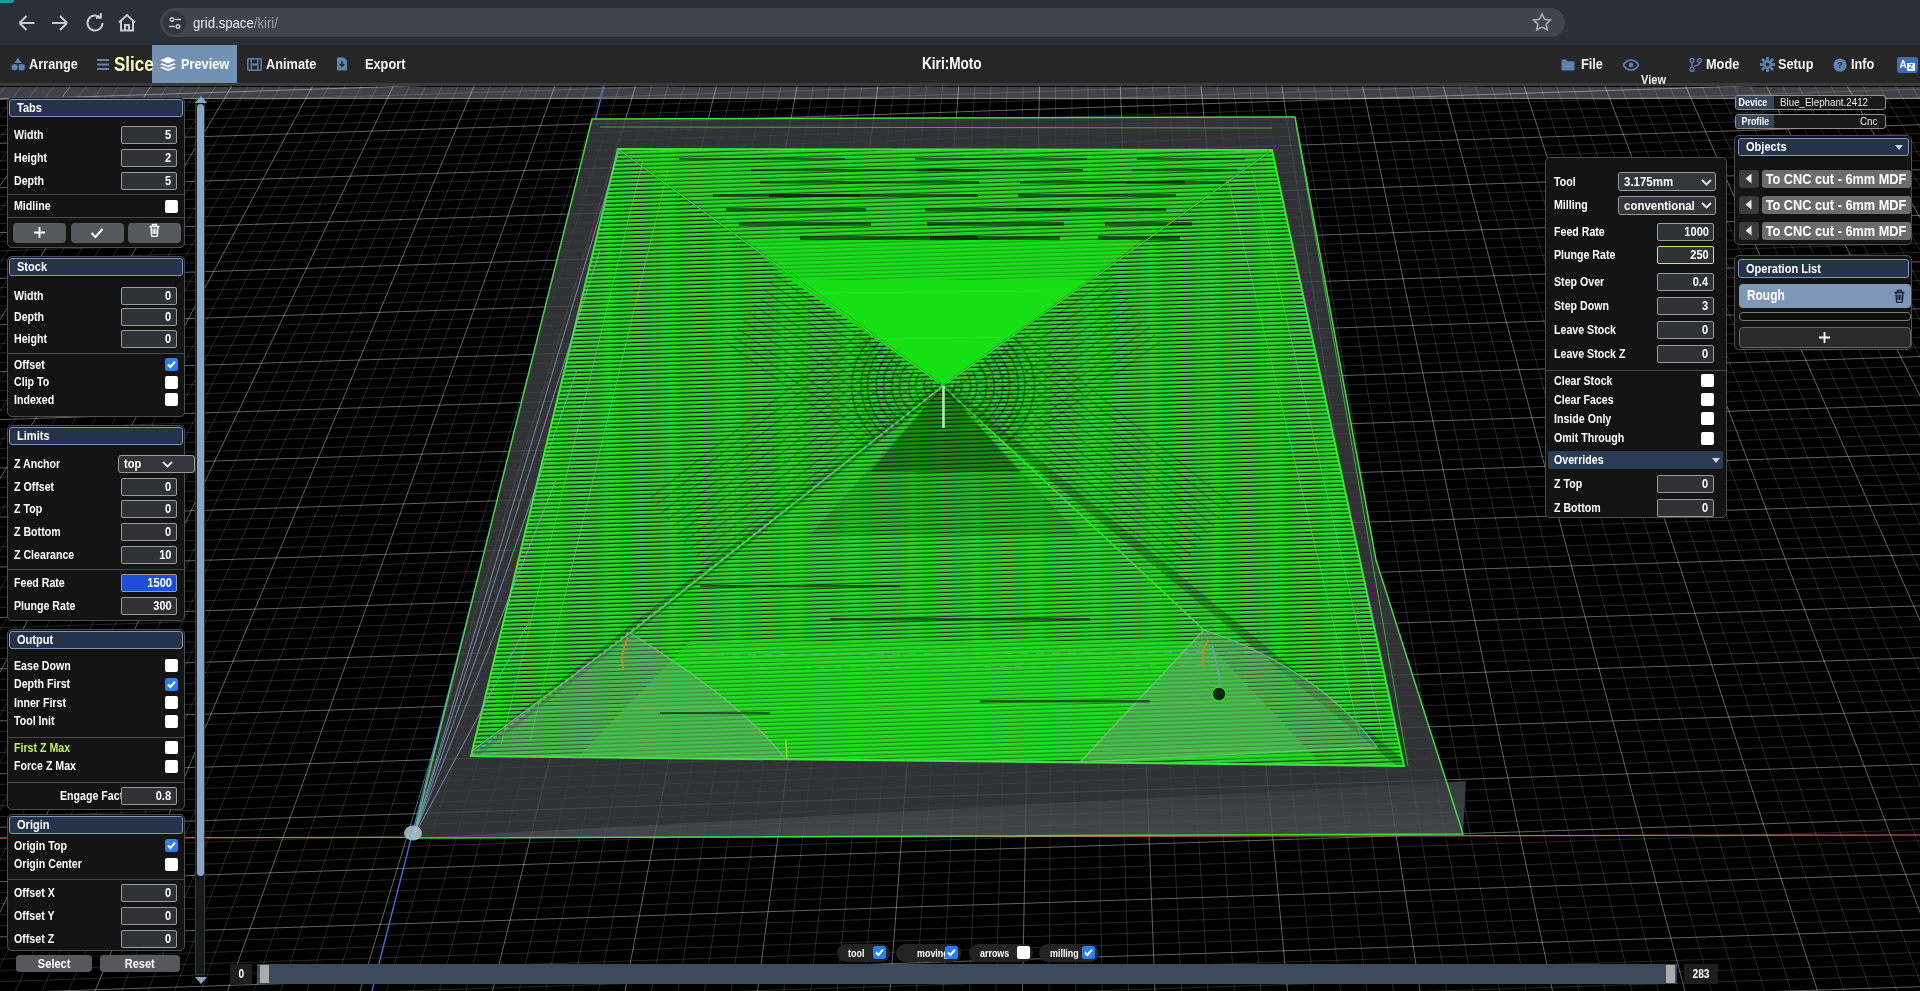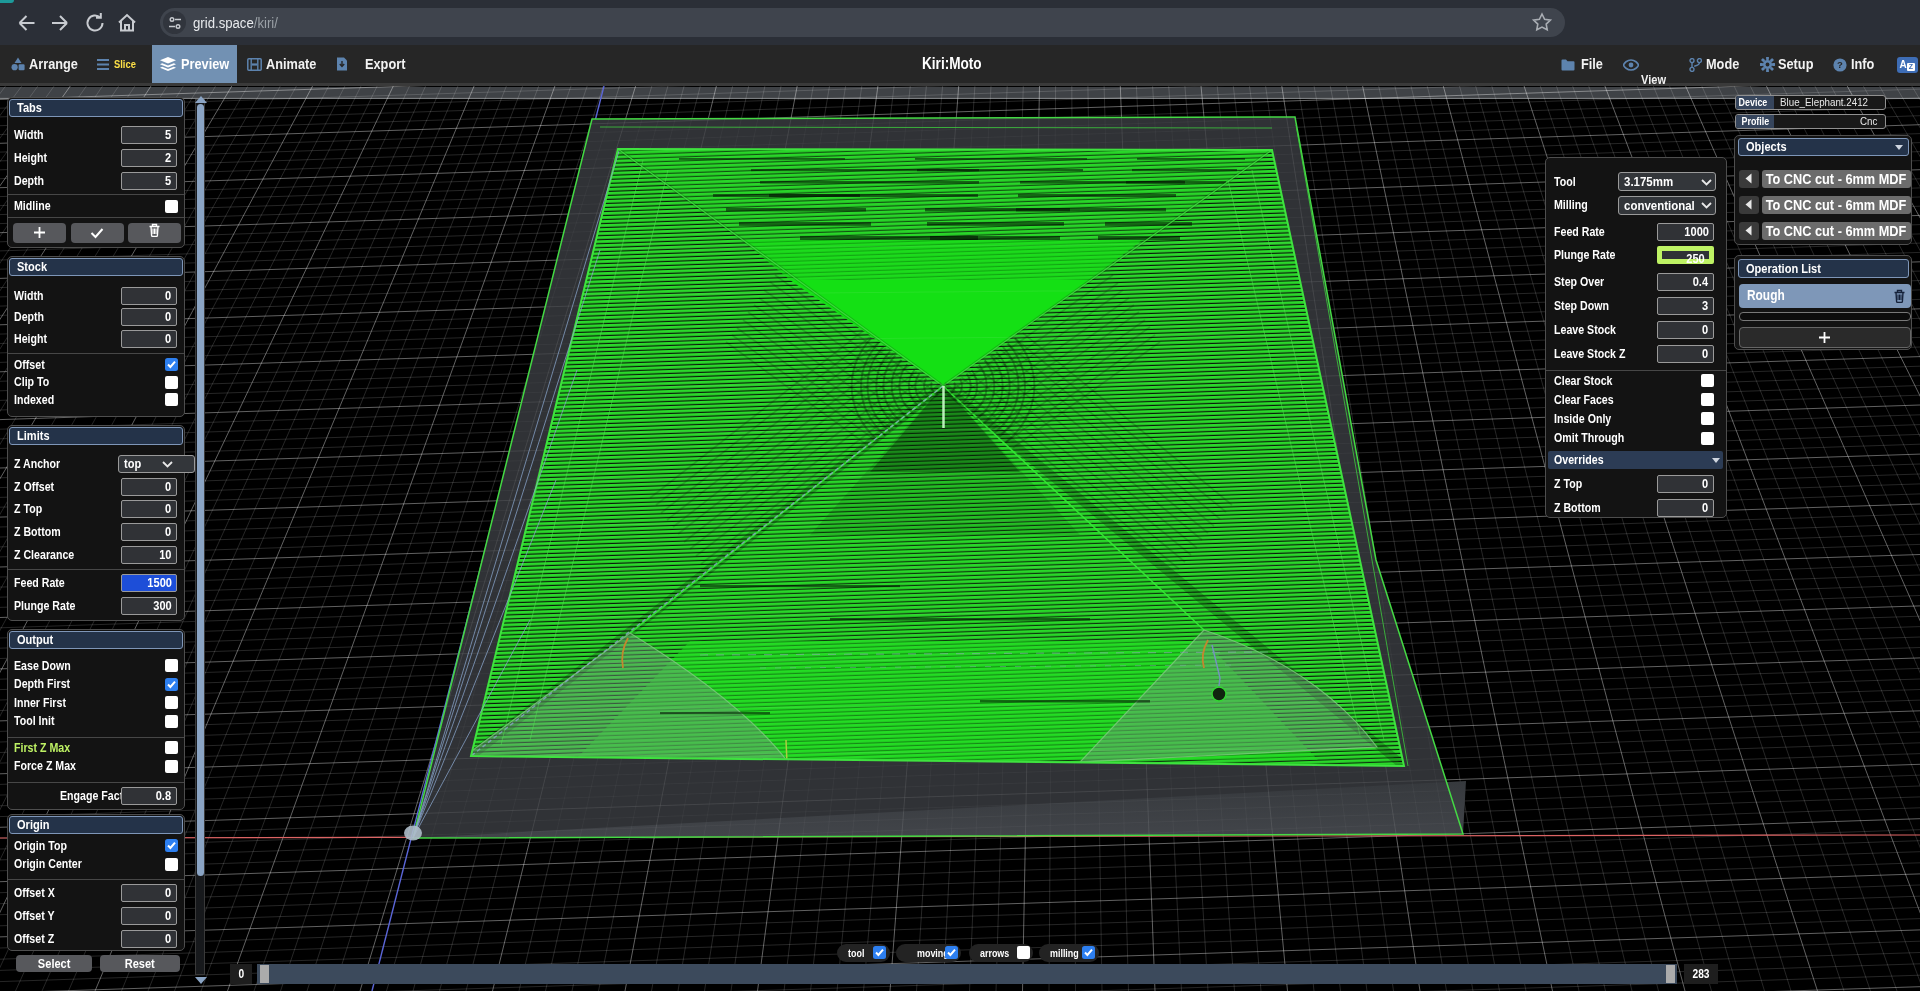--- a/index.html
+++ b/index.html
@@ -291,21 +291,21 @@
     <path d="M1,1 L5.5,5.5 L10,1" stroke="#e8e8e8" stroke-width="1.8" fill="none"></path>
   </svg>
 <div style="position:absolute;left:1554px;top:197px;height:16px;line-height:16px;font-size:12.5px;font-weight:bold;color:#fff;white-space:nowrap;"><span class="c">Milling</span></div>
 <div style="position:absolute;left:1617.5px;top:195.5px;width:98px;height:19px;box-sizing:border-box;background:#33363a;border:1px solid #9a9a9a;border-radius:3px;color:#fff;font-size:13.5px;font-weight:bold;line-height:17px;padding-left:5px;"><span class="c">conventional</span></div>
 <svg width="11" height="7" viewBox="0 0 11 7" style="position:absolute;left:1700.5px;top:202.0px;">
     <path d="M1,1 L5.5,5.5 L10,1" stroke="#e8e8e8" stroke-width="1.8" fill="none"></path>
   </svg>
 <div style="position:absolute;left:1554px;top:223.5px;height:16px;line-height:16px;font-size:12.5px;font-weight:bold;color:#fff;white-space:nowrap;"><span class="c">Feed Rate</span></div>
 <div style="position:absolute;left:1656.5px;top:222.5px;width:57px;height:18px;box-sizing:border-box;background:#303236;border:1px solid #9a9a9a;border-radius:2px;color:#fff;font-size:13px;font-weight:bold;text-align:right;line-height:16px;padding-right:4px;"><span class="cr">1000</span></div>
 <div style="position:absolute;left:1554px;top:247px;height:16px;line-height:16px;font-size:12.5px;font-weight:bold;color:#fff;white-space:nowrap;"><span class="c">Plunge Rate</span></div>
-<div style="position:absolute;left:1656.5px;top:246px;width:57px;height:18px;box-sizing:border-box;background:#303236;border:5px solid #bef264;border-radius:2px;color:#fff;font-size:13px;font-weight:bold;text-align:right;line-height:16px;padding-right:4px;"><span class="cr">250</span></div>
+<div style="position:absolute;left:1656.5px;top:246px;width:57px;height:18px;box-sizing:border-box;background:#303236;border:1px solid #bef264;border-radius:2px;color:#fff;font-size:13px;font-weight:bold;text-align:right;line-height:16px;padding-right:4px;"><span class="cr">250</span></div>
 <div style="position:absolute;left:1554px;top:274px;height:16px;line-height:16px;font-size:12.5px;font-weight:bold;color:#fff;white-space:nowrap;"><span class="c">Step Over</span></div>
 <div style="position:absolute;left:1656.5px;top:273px;width:57px;height:18px;box-sizing:border-box;background:#303236;border:1px solid #9a9a9a;border-radius:2px;color:#fff;font-size:13px;font-weight:bold;text-align:right;line-height:16px;padding-right:4px;"><span class="cr">0.4</span></div>
 <div style="position:absolute;left:1554px;top:298px;height:16px;line-height:16px;font-size:12.5px;font-weight:bold;color:#fff;white-space:nowrap;"><span class="c">Step Down</span></div>
 <div style="position:absolute;left:1656.5px;top:297px;width:57px;height:18px;box-sizing:border-box;background:#303236;border:1px solid #9a9a9a;border-radius:2px;color:#fff;font-size:13px;font-weight:bold;text-align:right;line-height:16px;padding-right:4px;"><span class="cr">3</span></div>
 <div style="position:absolute;left:1554px;top:322px;height:16px;line-height:16px;font-size:12.5px;font-weight:bold;color:#fff;white-space:nowrap;"><span class="c">Leave Stock</span></div>
 <div style="position:absolute;left:1656.5px;top:321px;width:57px;height:18px;box-sizing:border-box;background:#303236;border:1px solid #9a9a9a;border-radius:2px;color:#fff;font-size:13px;font-weight:bold;text-align:right;line-height:16px;padding-right:4px;"><span class="cr">0</span></div>
 <div style="position:absolute;left:1554px;top:346px;height:16px;line-height:16px;font-size:12.5px;font-weight:bold;color:#fff;white-space:nowrap;"><span class="c">Leave Stock Z</span></div>
 <div style="position:absolute;left:1656.5px;top:345px;width:57px;height:18px;box-sizing:border-box;background:#303236;border:1px solid #9a9a9a;border-radius:2px;color:#fff;font-size:13px;font-weight:bold;text-align:right;line-height:16px;padding-right:4px;"><span class="cr">0</span></div>
 <div style="position:absolute;left:1545.5px;top:369.5px;width:180px;height:1px;background:#474747;"></div>
 <div style="position:absolute;left:1554px;top:372.5px;height:16px;line-height:16px;font-size:12.5px;font-weight:bold;color:#fff;white-space:nowrap;"><span class="c">Clear Stock</span></div>
@@ -395,21 +395,21 @@
 <div style="position:absolute;left:922px;top:55px;width:80px;height:18px;font-size:16px;font-weight:bold;color:#fff;line-height:18px;"><span class="c">Kiri:Moto</span></div>
 <svg width="14" height="14" viewBox="0 0 14 14" style="position:absolute;left:11px;top:57px;">
     <path d="M7,0.5 L10.5,6 H3.5 Z" fill="#5d83ae"></path>
     <circle cx="3.6" cy="10.2" r="3.1" fill="#5d83ae"></circle>
     <rect x="7.6" y="7.2" width="6" height="6" rx="1.2" fill="#5d83ae"></rect>
   </svg>
 <div style="position:absolute;left:29px;top:56px;height:16px;line-height:16px;font-size:15px;font-weight:bold;color:#f2f2f2;white-space:nowrap;"><span class="c">Arrange</span></div>
 <svg width="14" height="13" viewBox="0 0 14 13" style="position:absolute;left:96px;top:58px;">
     <path d="M1,2 H13 M1,6.5 H13 M1,11 H13" stroke="#5d83ae" stroke-width="2.2"></path>
   </svg>
-<div style="position:absolute;left:114px;top:56px;height:16px;line-height:16px;font-size:11px;font-weight:bold;color:#fde047;white-space:nowrap;"><span class="c">Slice</span></div>
+<div style="position:absolute;left:114px;top:56px;height:16px;line-height:16px;font-size:20px;font-weight:bold;color:#fef9c3;white-space:nowrap;"><span class="c">Slice</span></div>
 <svg width="16" height="14" viewBox="0 0 16 14" style="position:absolute;left:160px;top:57px;">
     <path d="M8,0 L16,3.2 L8,6.4 L0,3.2 Z" fill="#fff"></path>
     <path d="M2.2,6.2 L0,7.2 L8,10.4 L16,7.2 L13.8,6.2 L8,8.5 Z" fill="#fff"></path>
     <path d="M2.2,9.8 L0,10.8 L8,14 L16,10.8 L13.8,9.8 L8,12.1 Z" fill="#fff"></path>
   </svg>
 <div style="position:absolute;left:181px;top:56px;height:16px;line-height:16px;font-size:15px;font-weight:bold;color:#fff;white-space:nowrap;"><span class="c">Preview</span></div>
 <svg width="15" height="13" viewBox="0 0 15 13" style="position:absolute;left:246.5px;top:58px;">
     <rect x="0.8" y="0.8" width="13.4" height="11.4" rx="1" fill="none" stroke="#5d83ae" stroke-width="1.5"></rect>
     <rect x="3.5" y="0.8" width="1.4" height="11.4" fill="#5d83ae"></rect>
     <rect x="10.1" y="0.8" width="1.4" height="11.4" fill="#5d83ae"></rect>

